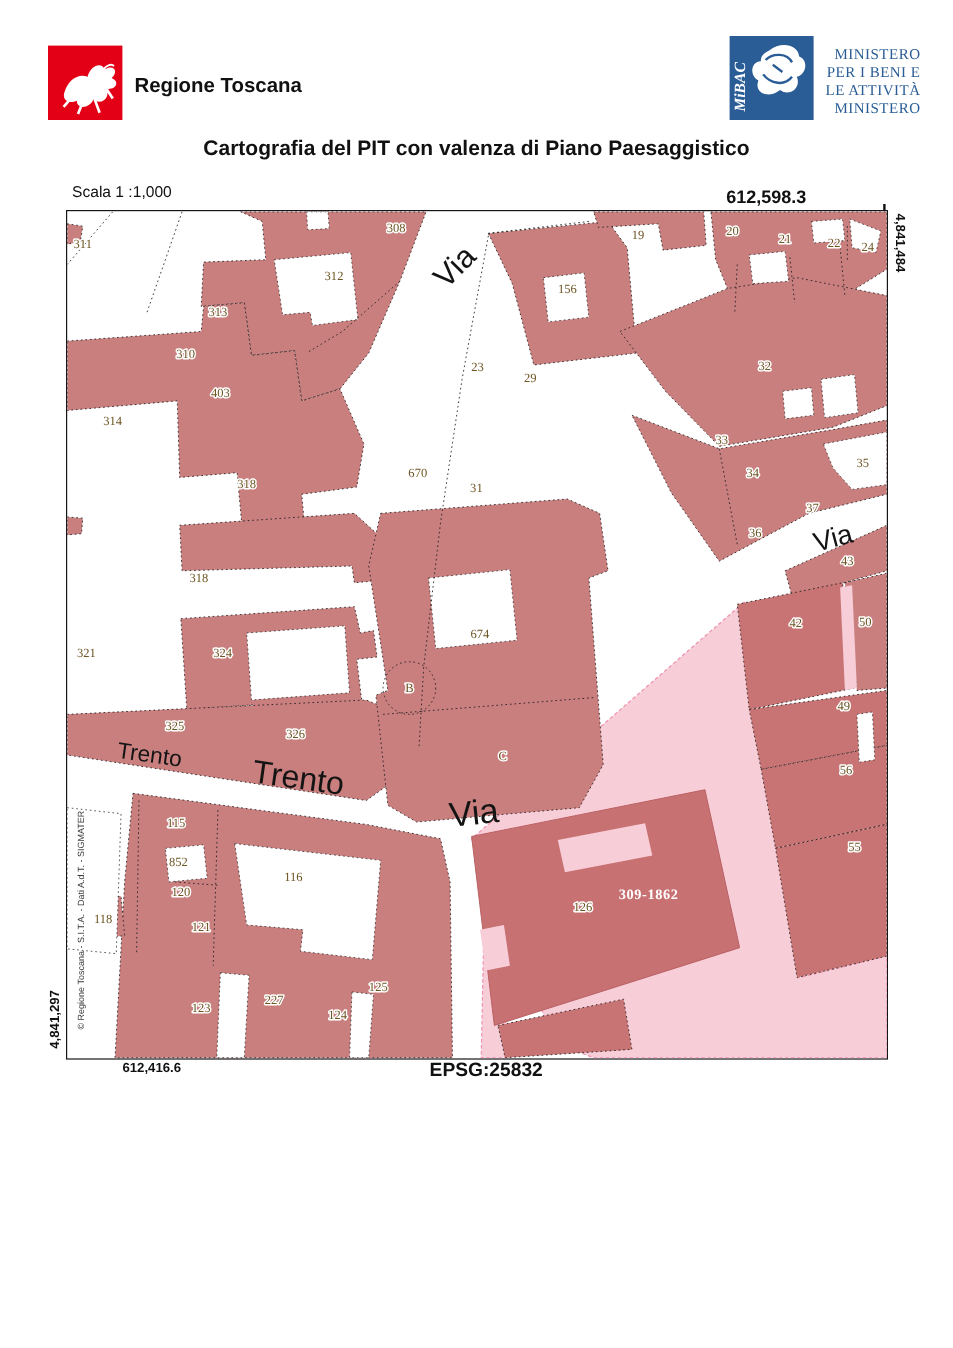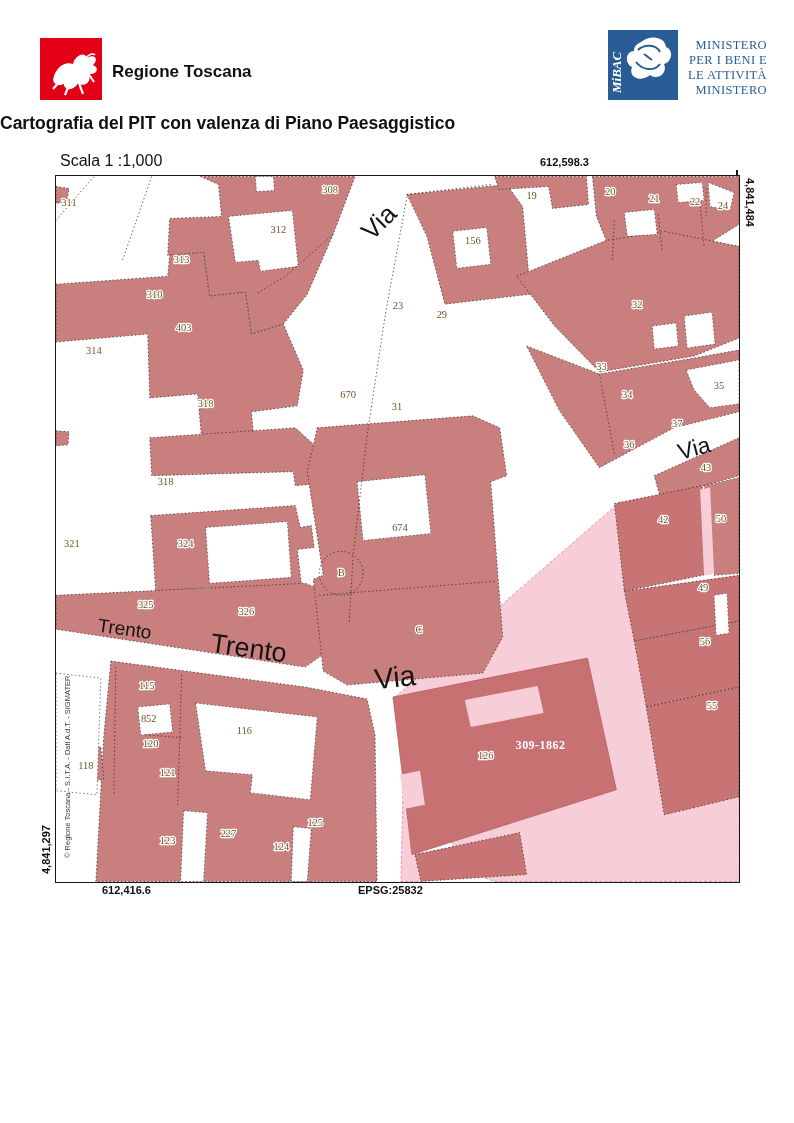--- a/index.html
+++ b/index.html
@@ -5,34 +5,34 @@
   html,body{margin:0;padding:0;background:#ffffff;}
   body{font-family:"Liberation Sans",sans-serif;width:794px;height:1123px;position:relative;overflow:hidden;}
   .abs{position:absolute;}
   
   #rt-logo{left:40px;top:38px;width:62px;height:62px;background:#e30016;}
   #rt-label{left:112px;top:62px;font-size:17px;font-weight:bold;color:#111;}
   #mibac-logo{left:608px;top:30px;width:70px;height:70px;background:#2a5d96;}
   #mibac-text{left:688px;top:38px;color:#2a5d96;font-family:"Liberation Serif",serif;
               font-size:12.5px;line-height:15px;letter-spacing:.4px;text-align:right;}
   
-  #page-title{left:0;top:113px;width:794px;font-size:17.5px;font-weight:bold;color:#111;}
-  #scale-label{left:60px;top:152px;font-size:16px;color:#111;}
-  #coord-tr{left:540px;top:156px;width:197px;text-align:left;font-size:11px;font-weight:bold;color:#111;}
+  #page-title{left:0;top:113px;width:794px;text-align:center;font-size:17.5px;font-weight:bold;color:#111;}
+  #scale-label{left:60px;top:152px;font-size:13px;color:#111;}
+  #coord-tr{left:540px;top:156px;width:197px;text-align:center;font-size:15px;font-weight:bold;color:#111;}
   #tick-tr{left:736px;top:170px;width:2px;height:9px;background:#111;}
   
   #map-frame{left:55px;top:175px;width:683px;height:706px;border:1.6px solid #161616;background:#fff;}
   #coord-right{left:756px;top:178px;font-size:11px;font-weight:bold;color:#111;
                transform:rotate(90deg);transform-origin:0 0;white-space:nowrap;}
   #coord-left{left:40px;top:874px;font-size:11px;font-weight:bold;color:#111;
               transform:rotate(-90deg);transform-origin:0 0;white-space:nowrap;}
   #attribution{left:63px;top:858px;font-size:7.5px;color:#3a3a3a;
                transform:rotate(-90deg);transform-origin:0 0;white-space:nowrap;}
   #coord-bl{left:58px;top:884px;font-size:11px;font-weight:bold;color:#111;padding-left:44px;}
-  #epsg{left:358px;top:884px;font-size:11px;font-weight:bold;color:#111;}
+  #epsg{left:358px;top:884px;font-size:16px;font-weight:bold;color:#111;}
   
   .bld{stroke:#1a1a1a;stroke-width:.7;stroke-dasharray:1.4 2.4;stroke-linejoin:round;}
   .wht{fill:#ffffff;stroke:#1a1a1a;stroke-width:.6;stroke-dasharray:1.4 2.4;}
   .dot{fill:none;stroke:#1a1a1a;stroke-width:.7;stroke-dasharray:1.4 2.4;}
   .plabel{font:10.5px "Liberation Serif",serif;fill:#6d5524;text-anchor:middle;
           stroke:#ffffff;stroke-width:2.4px;paint-order:stroke;stroke-linejoin:round;}
   .slabel{font-family:"Liberation Sans",sans-serif;fill:#141414;text-anchor:middle;}
   .zlabel{font:bold 12px "Liberation Serif",serif;fill:#ffffff;text-anchor:middle;letter-spacing:.5px;}
 </style>
 </head>

